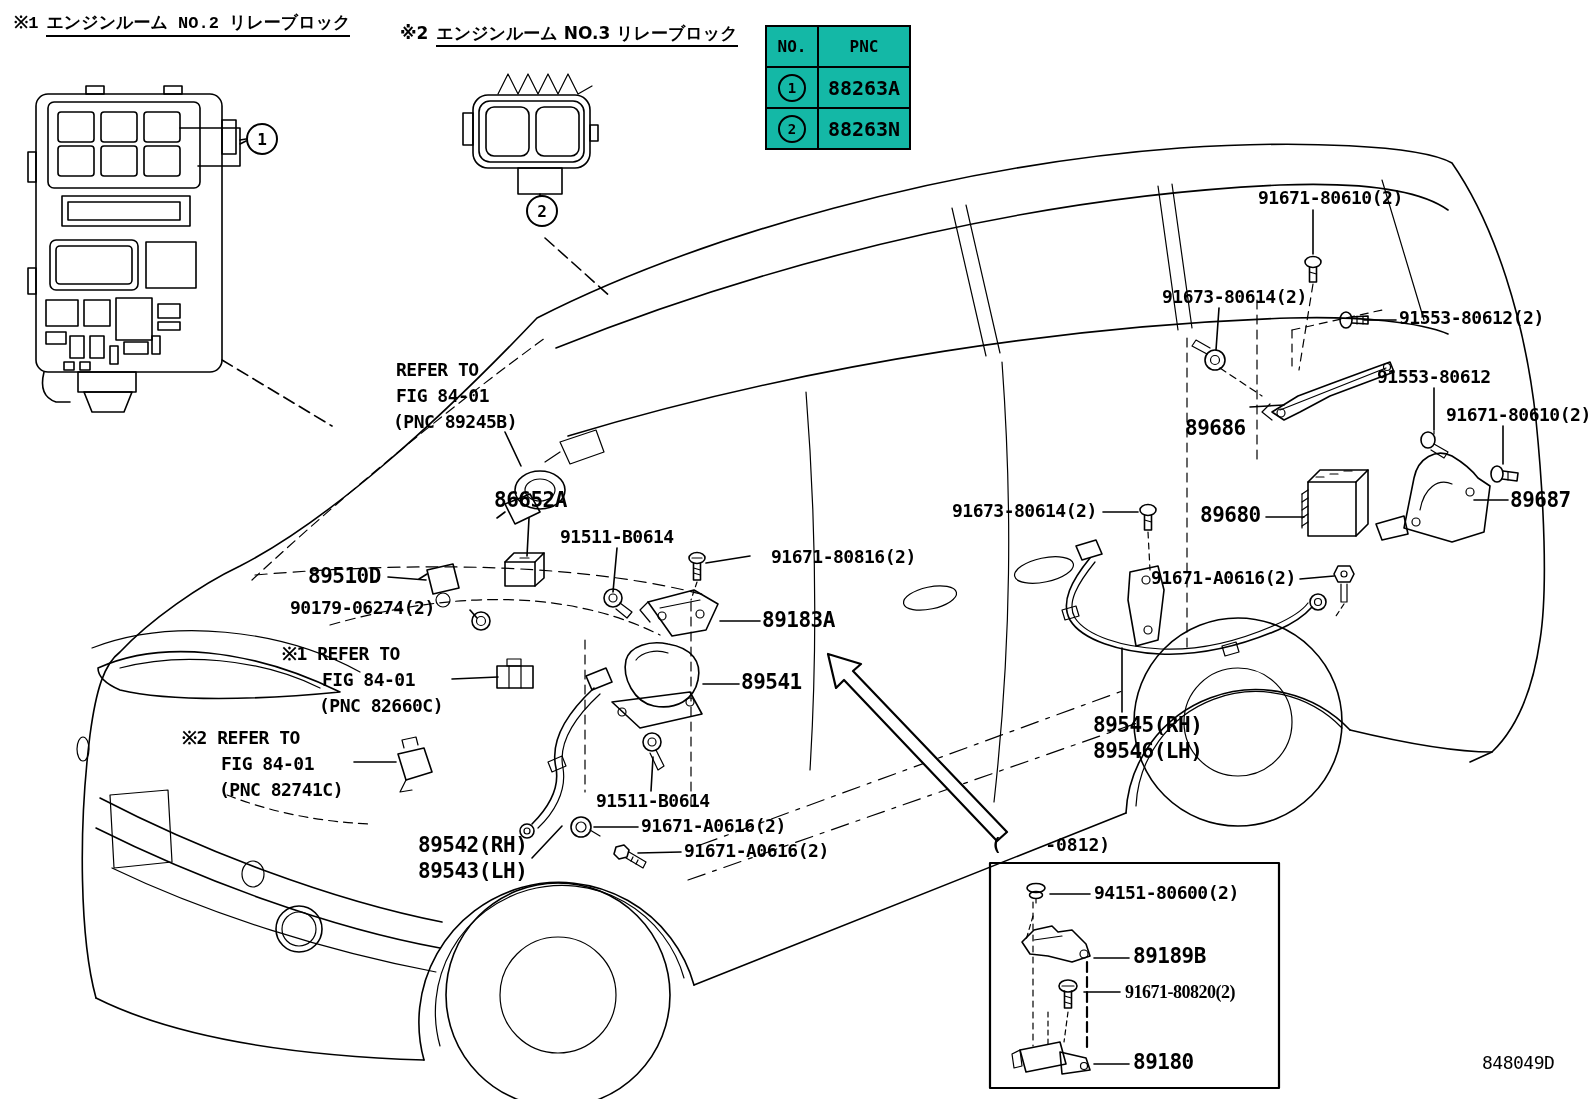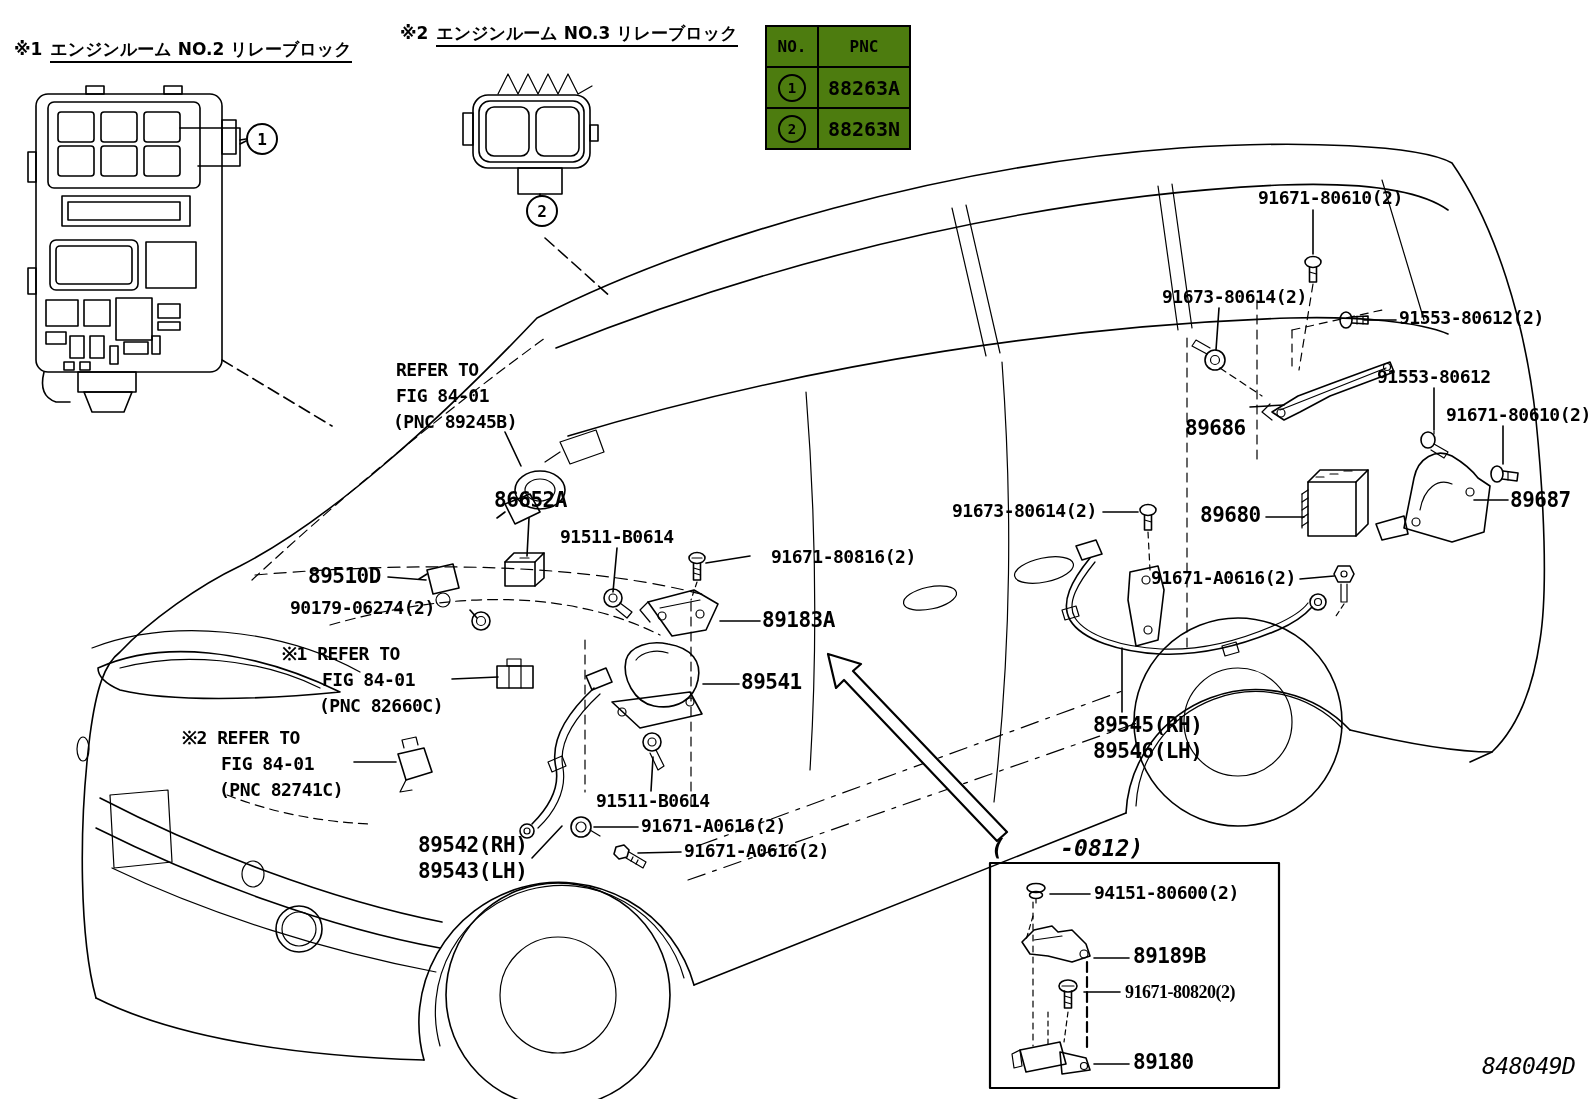--- a/index.html
+++ b/index.html
@@ -5,26 +5,26 @@
   html,body{margin:0;padding:0;background:#fff;}
   .stage{position:relative;width:1592px;height:1099px;background:#fff;overflow:hidden;
          font-family:"DejaVu Sans Mono","Liberation Mono",monospace;color:#000;}
   .art{position:absolute;left:0;top:0;}
   .art *{fill:none;stroke:#000;stroke-width:1.6;stroke-linecap:round;stroke-linejoin:round;}
   .art .wfill{fill:#fff;}
   .art .thick{stroke-width:2.2;}
   .art .thin{stroke-width:1.2;}
   .lbl{position:absolute;font-size:18px;font-weight:bold;white-space:pre;line-height:1.05;letter-spacing:-0.5px;}
   .big{font-size:21px;}
-  .small{font-size:23px;font-style:italic;}
+  .small{font-size:18px;}
   .plain{font-weight:normal;}
   .note{position:absolute;font-family:"DejaVu Sans","Liberation Sans",sans-serif;
         font-size:17px;font-weight:bold;white-space:nowrap;}
   .note .jp{border-bottom:2px solid #000;padding-bottom:2px;margin-left:8px;}
-  .pnc-table{position:absolute;left:765px;top:25px;border-collapse:collapse;background:#4d7c0f;}
+  .pnc-table{position:absolute;left:765px;top:25px;border-collapse:collapse;background:#14b8a6;}
   .pnc-table td{border:2px solid #000;text-align:center;vertical-align:middle;padding:0;}
   .pnc-table .c-no{width:50px;height:39px;font-size:16px;font-weight:bold;}
   .pnc-table .c-pnc{width:90px;height:39px;font-size:20px;font-weight:bold;}
   .circ{display:inline-flex;width:24px;height:24px;border:2px solid #000;border-radius:50%;
         align-items:center;justify-content:center;font-size:14px;font-weight:bold;}
   .callout{position:absolute;width:28px;height:28px;border:2px solid #000;border-radius:50%;
            display:flex;align-items:center;justify-content:center;font-size:16px;font-weight:bold;background:#fff;}
 </style>
 </head>
 <body>
@@ -375,21 +375,21 @@
       <line x1="1103" y1="512" x2="1138" y2="512"></line>
       <line x1="1300" y1="579" x2="1334" y2="576"></line>
       <line x1="1122" y1="712" x2="1122" y2="648"></line>
       <line x1="1090" y1="894" x2="1050" y2="894"></line>
       <line x1="1129" y1="958" x2="1094" y2="958"></line>
       <line x1="1120" y1="992" x2="1084" y2="992"></line>
       <line x1="1129" y1="1064" x2="1094" y2="1064"></line>
     </g>
   </svg>
 
-  <div class="note" style="left:14px;top:38px;">
+  <div class="note" style="left:14px;top:10px;font-family:Liberation Mono, monospace;">
     <span>※1</span><span class="jp">エンジンルーム NO.2 リレーブロック</span>
   </div>
   <div class="note" style="left:400px;top:22px;">
     <span>※2</span><span class="jp">エンジンルーム NO.3 リレーブロック</span>
   </div>
 
   <table class="pnc-table">
     <tbody>
         <tr>
       <td class="c-no">NO.</td>

